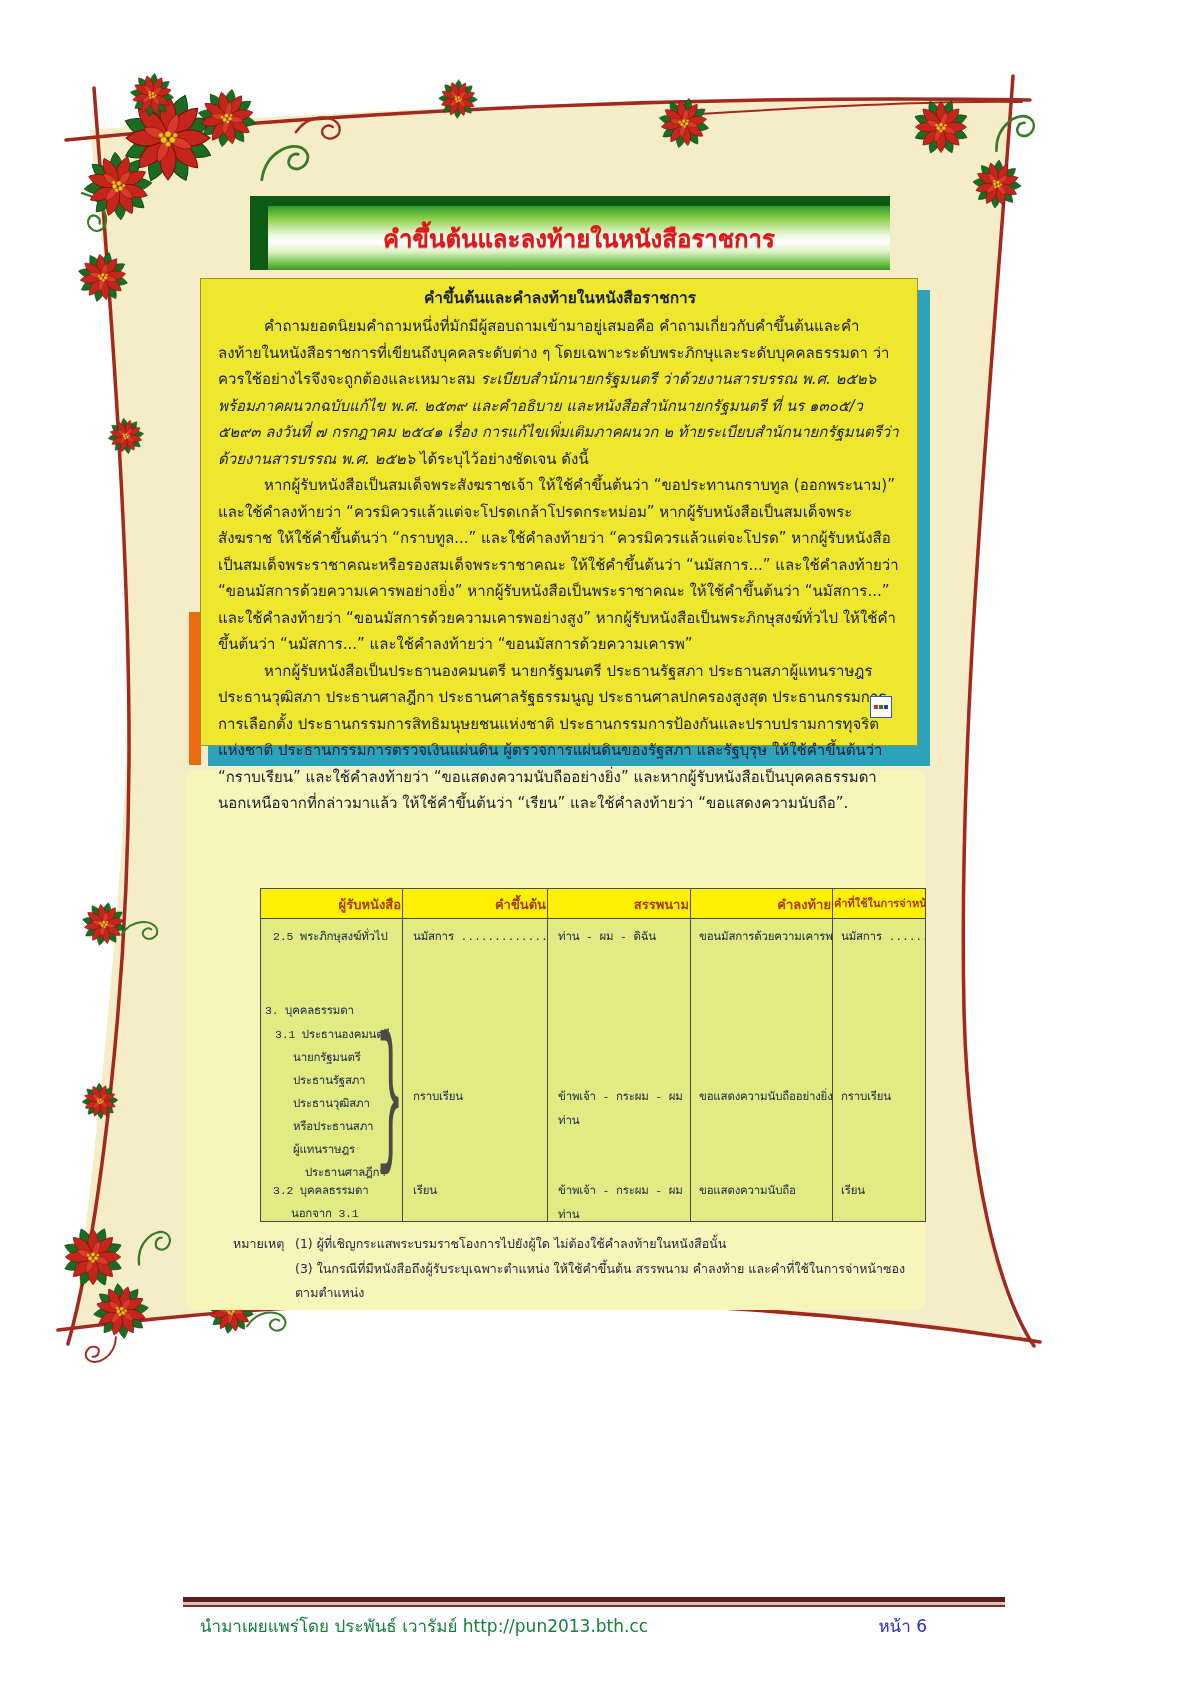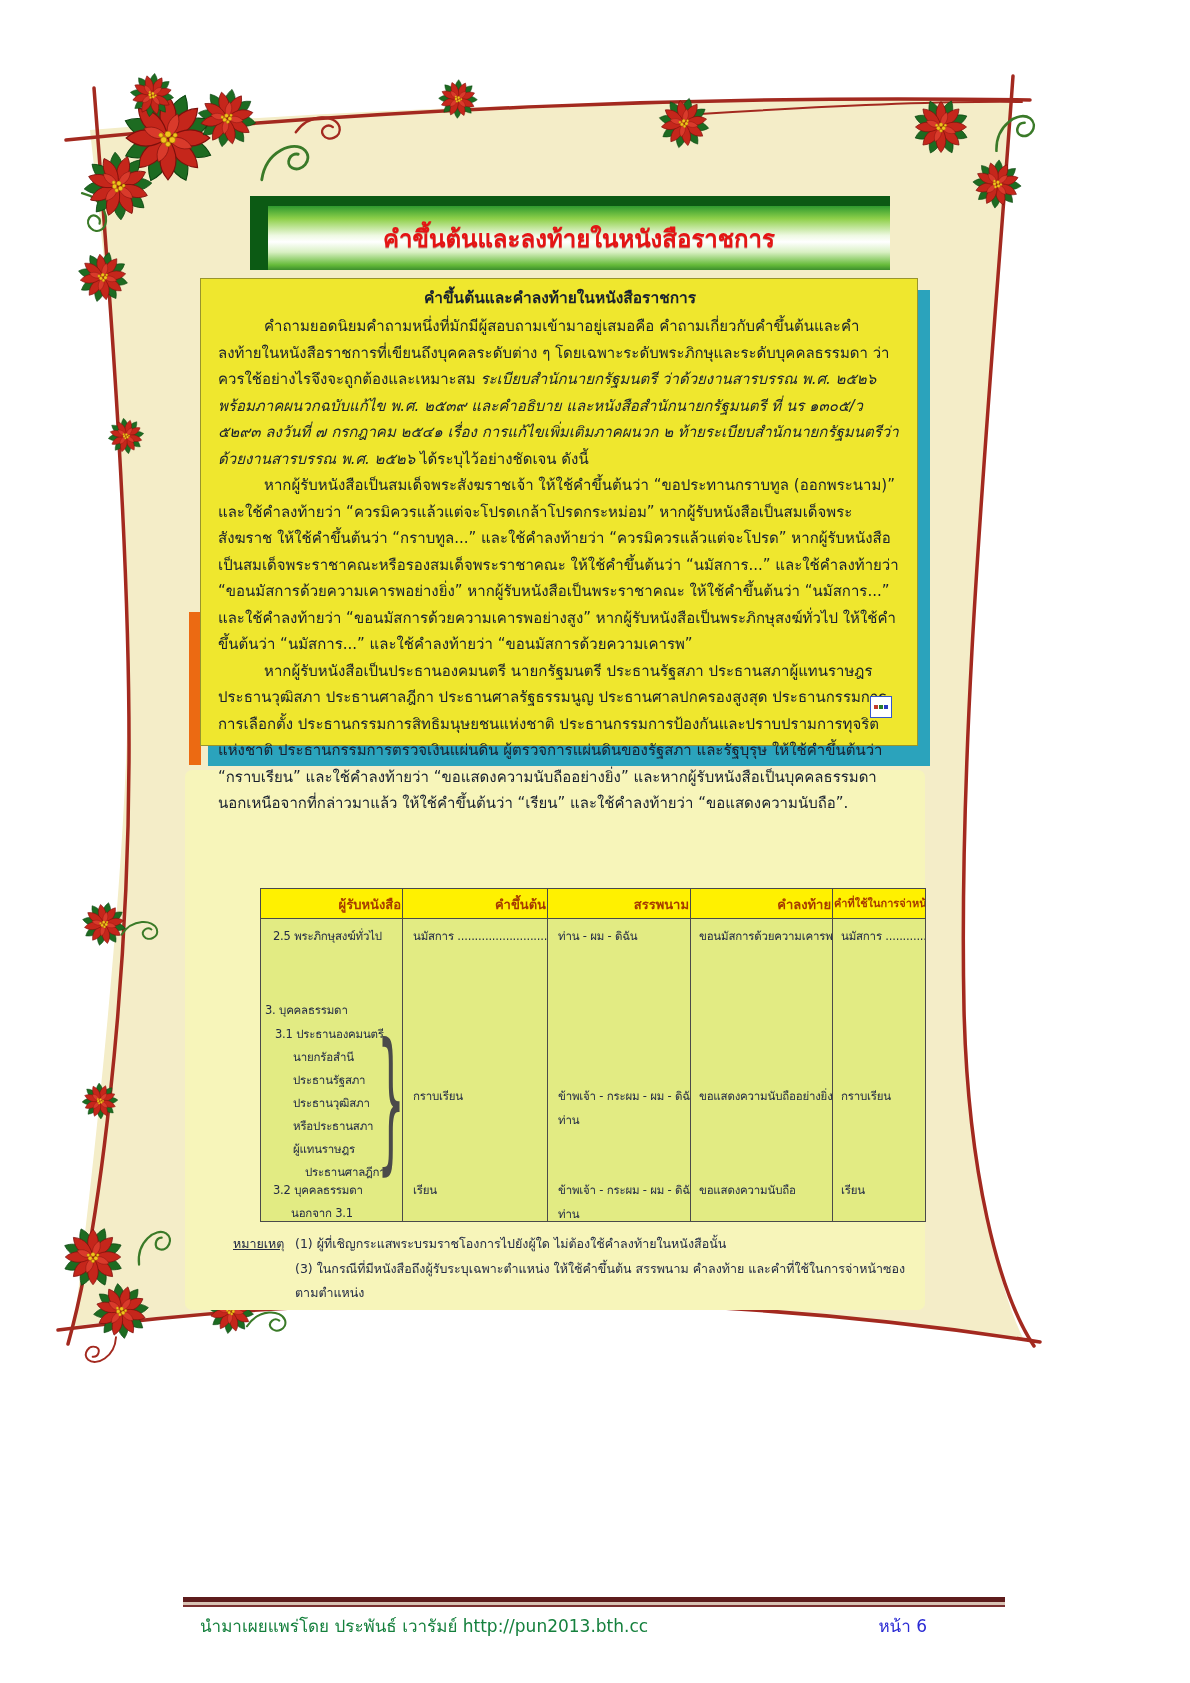--- a/index.html
+++ b/index.html
@@ -30,30 +30,30 @@
   .panel{position:absolute;left:185px;top:770px;width:740px;height:540px;background:#f7f5ba;
     border-radius:7px;z-index:1;}
   
   .tbl{position:absolute;left:260px;top:888px;width:666px;z-index:2;border:1px solid #4a4a4a;
     box-sizing:border-box;background:#e2eb83;}
   .thead{display:flex;background:#fff100;border-bottom:1px solid #4a4a4a;}
   .th{box-sizing:border-box;border-right:1px solid #4a4a4a;padding:5px 1px 3px 1px;text-align:right;
     font-weight:bold;color:#a63a00;font-size:13px;white-space:nowrap;overflow:hidden;}
   .th:last-child{border-right:none;}
   .tbody{display:flex;height:302px;}
-  .bcell{position:relative;box-sizing:border-box;border-right:1px solid #4a4a4a;overflow:hidden;}
+  .bcell{position:relative;box-sizing:border-box;border-right:1px solid #4a4a4a;overflow:hidden;font-family:Liberation Mono, monospace;}
   .bcell:last-child{border-right:none;}
   .c1{width:142px;}.c2{width:145px;}.c3{width:143px;}.c4{width:142px;}.c5{width:92px;flex:1;}
   .cl{position:absolute;font-size:11.5px;color:#232b45;white-space:nowrap;letter-spacing:-0.2px;}
   .brace{position:absolute;left:116px;top:104px;width:16px;font-size:44px;line-height:44px;color:#4a4a4a;
     transform:scaleY(3.5);transform-origin:top left;}
   
   .notes{position:absolute;left:233px;top:1232px;width:694px;z-index:2;display:flex;
     font-size:12.5px;line-height:24.5px;color:#232b45;}
-  .notes .lbl{width:62px;flex:none;text-decoration:underline;}
+  .notes .lbl{width:62px;flex:none;}
   .notes .items{flex:1;}
   .notes .items div{margin:0;}
   
   .f-rule{position:absolute;left:183px;top:1597px;width:822px;height:3px;z-index:2;
     border-top:5px solid #5e1c1c;border-bottom:2px solid #7a3030;background:#d8c3b4;}
   .f-credit{position:absolute;left:200px;top:1612px;z-index:2;color:#15803d;font-size:17px;}
   .f-page{position:absolute;right:263px;top:1612px;z-index:2;color:#2a2ad4;font-size:17px;}
 </style>
 </head>
 <body>
@@ -188,21 +188,21 @@
       <div class="th c2">คำขึ้นต้น</div>
       <div class="th c3">สรรพนาม</div>
       <div class="th c4">คำลงท้าย</div>
       <div class="th c5" style="font-size:11px">คำที่ใช้ในการจ่าหน้าซอง</div>
     </div>
     <div class="tbody">
       <div class="bcell c1">
         <span class="cl" style="top:8px;left:12px">2.5 พระภิกษุสงฆ์ทั่วไป</span>
         <span class="cl" style="top:82px;left:4px">3.  บุคคลธรรมดา</span>
         <span class="cl" style="top:106px;left:14px">3.1 ประธานองคมนตรี</span>
-        <span class="cl" style="top:129px;left:32px">นายกรัอสำนี</span>
+        <span class="cl" style="top:129px;left:32px">นายกรัฐมนตรี</span>
         <span class="cl" style="top:152px;left:32px">ประธานรัฐสภา</span>
         <span class="cl" style="top:175px;left:32px">ประธานวุฒิสภา</span>
         <span class="cl" style="top:198px;left:32px">หรือประธานสภา</span>
         <span class="cl" style="top:221px;left:32px">ผู้แทนราษฎร</span>
         <span class="cl" style="top:244px;left:44px">ประธานศาลฎีกา</span>
         <span class="brace">}</span>
         <span class="cl" style="top:262px;left:12px">3.2 บุคคลธรรมดา</span>
         <span class="cl" style="top:285px;left:30px">นอกจาก 3.1</span>
       </div>
       <div class="bcell c2">

